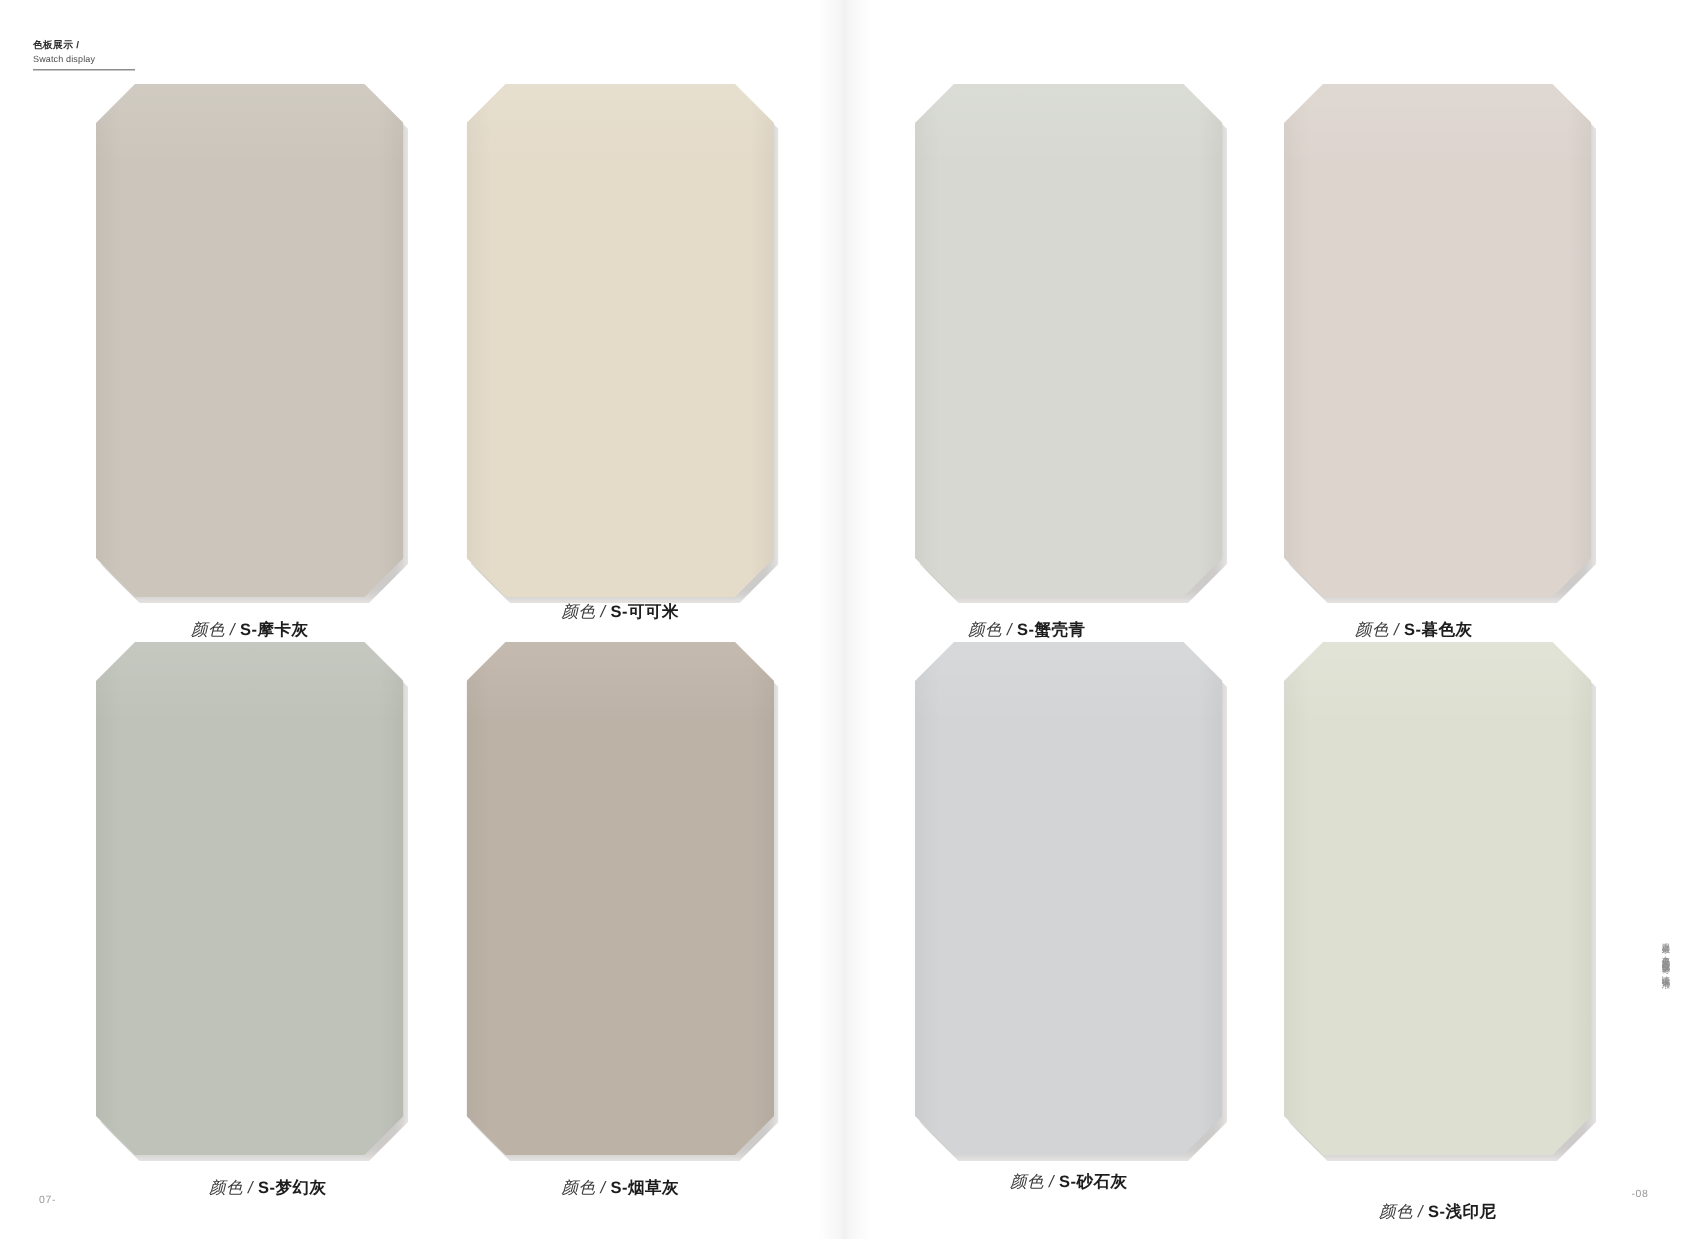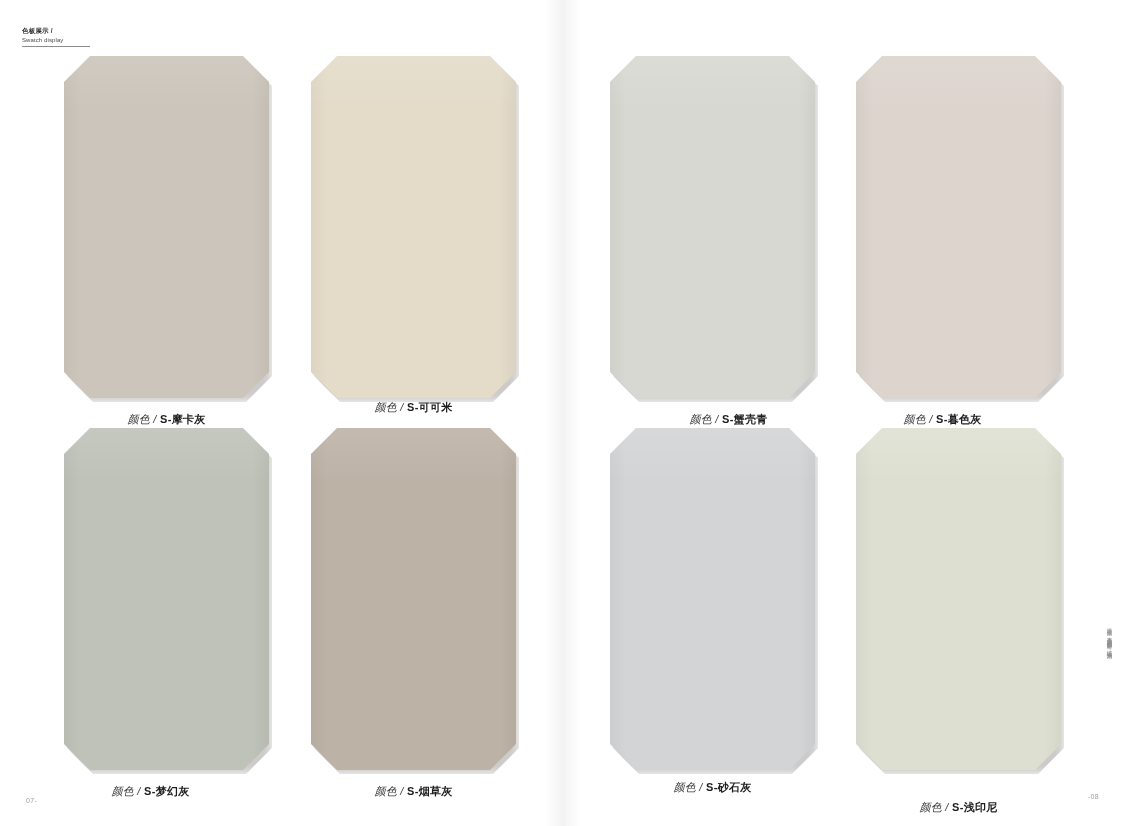--- a/index.html
+++ b/index.html
@@ -199,35 +199,35 @@
           <div class="swatch-fill" style="background: rgb(228, 219, 201);"></div>
         </div>
       </div>
       <div class="label" style="left: 311px; top: 400px; width: 205px;"><span class="prefix">颜色 / </span><span class="code">S-可可米</span></div>
       <div class="cell" style="left: 610px; top: 56px; width: 205px; height: 342px;">
         <div class="shadow"></div>
         <div class="swatch">
           <div class="swatch-fill" style="background: rgb(214, 216, 209);"></div>
         </div>
       </div>
-      <div class="label" style="left: 626px; top: 412px; width: 205px;"><span class="prefix">颜色 / </span><span class="code">S-蟹壳青</span></div>
+      <div class="label" style="left: 582px; top: 412px; width: 205px;"><span class="prefix">颜色 / </span><span class="code">S-蟹壳青</span></div>
       <div class="cell" style="left: 856px; top: 56px; width: 205px; height: 342px;">
         <div class="shadow"></div>
         <div class="swatch">
           <div class="swatch-fill" style="background: rgb(220, 212, 205);"></div>
         </div>
       </div>
       <div class="label" style="left: 840px; top: 412px; width: 205px;"><span class="prefix">颜色 / </span><span class="code">S-暮色灰</span></div>
       <div class="cell" style="left: 64px; top: 428px; width: 205px; height: 342px;">
         <div class="shadow"></div>
         <div class="swatch">
           <div class="swatch-fill" style="background: rgb(191, 194, 185);"></div>
         </div>
       </div>
-      <div class="label" style="left: 48px; top: 784px; width: 205px;"><span class="prefix">颜色 / </span><span class="code">S-梦幻灰</span></div>
+      <div class="label" style="left: 76px; top: 784px; width: 205px;"><span class="prefix">颜色 / </span><span class="code">S-梦幻灰</span></div>
       <div class="cell" style="left: 311px; top: 428px; width: 205px; height: 342px;">
         <div class="shadow"></div>
         <div class="swatch">
           <div class="swatch-fill" style="background: rgb(189, 178, 166);"></div>
         </div>
       </div>
       <div class="label" style="left: 311px; top: 784px; width: 205px; text-align: center;"><span class="prefix">颜色 / </span><span class="code">S-烟草灰</span></div>
       <div class="cell" style="left: 610px; top: 428px; width: 205px; height: 342px;">
         <div class="shadow"></div>
         <div class="swatch">

